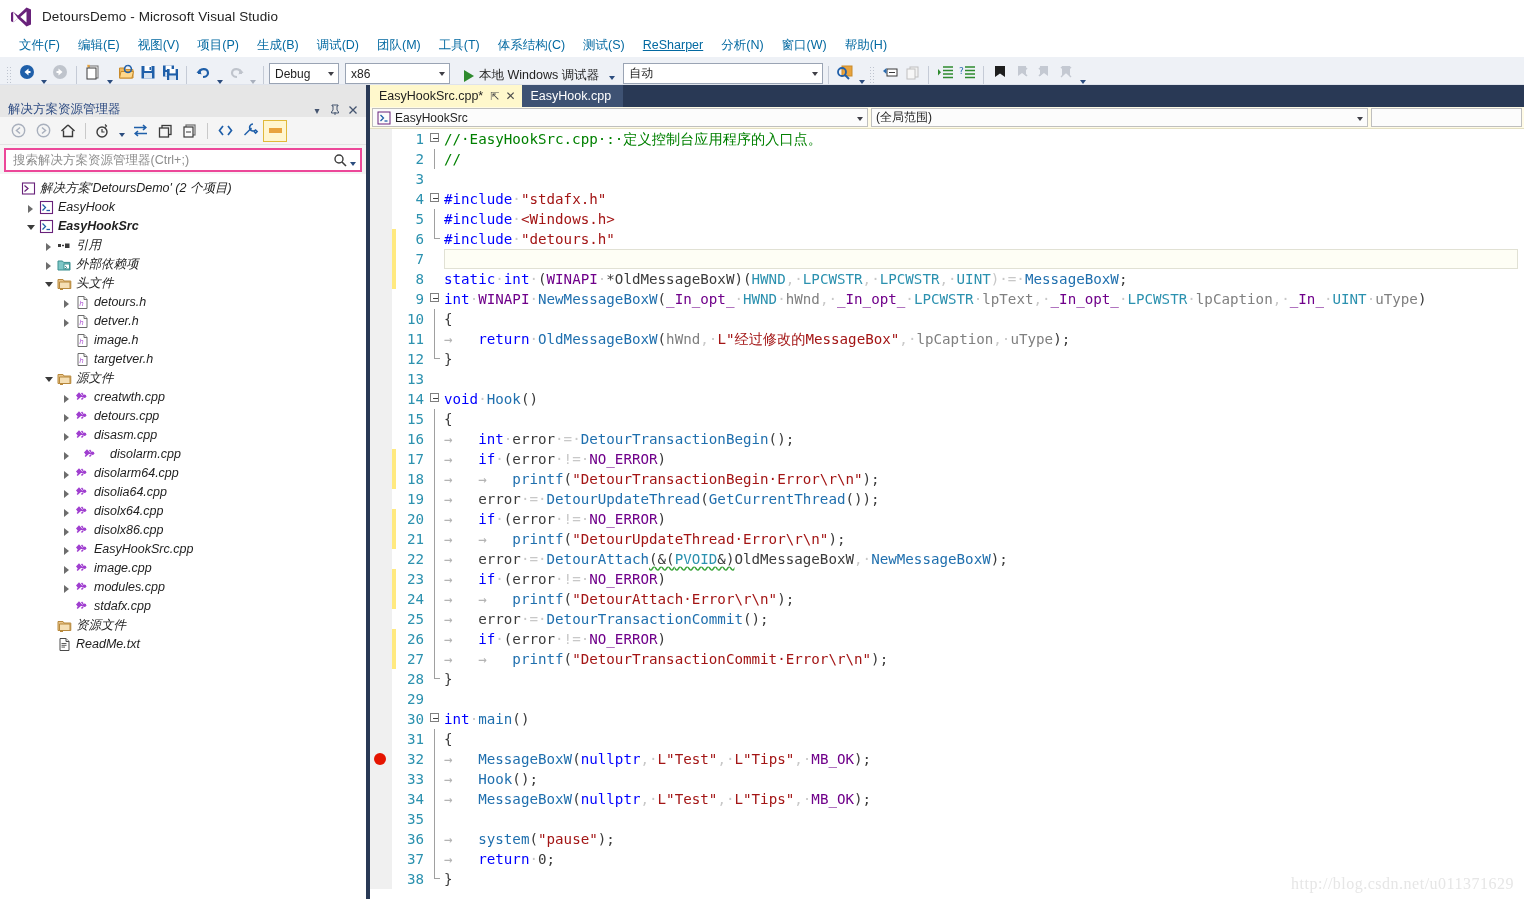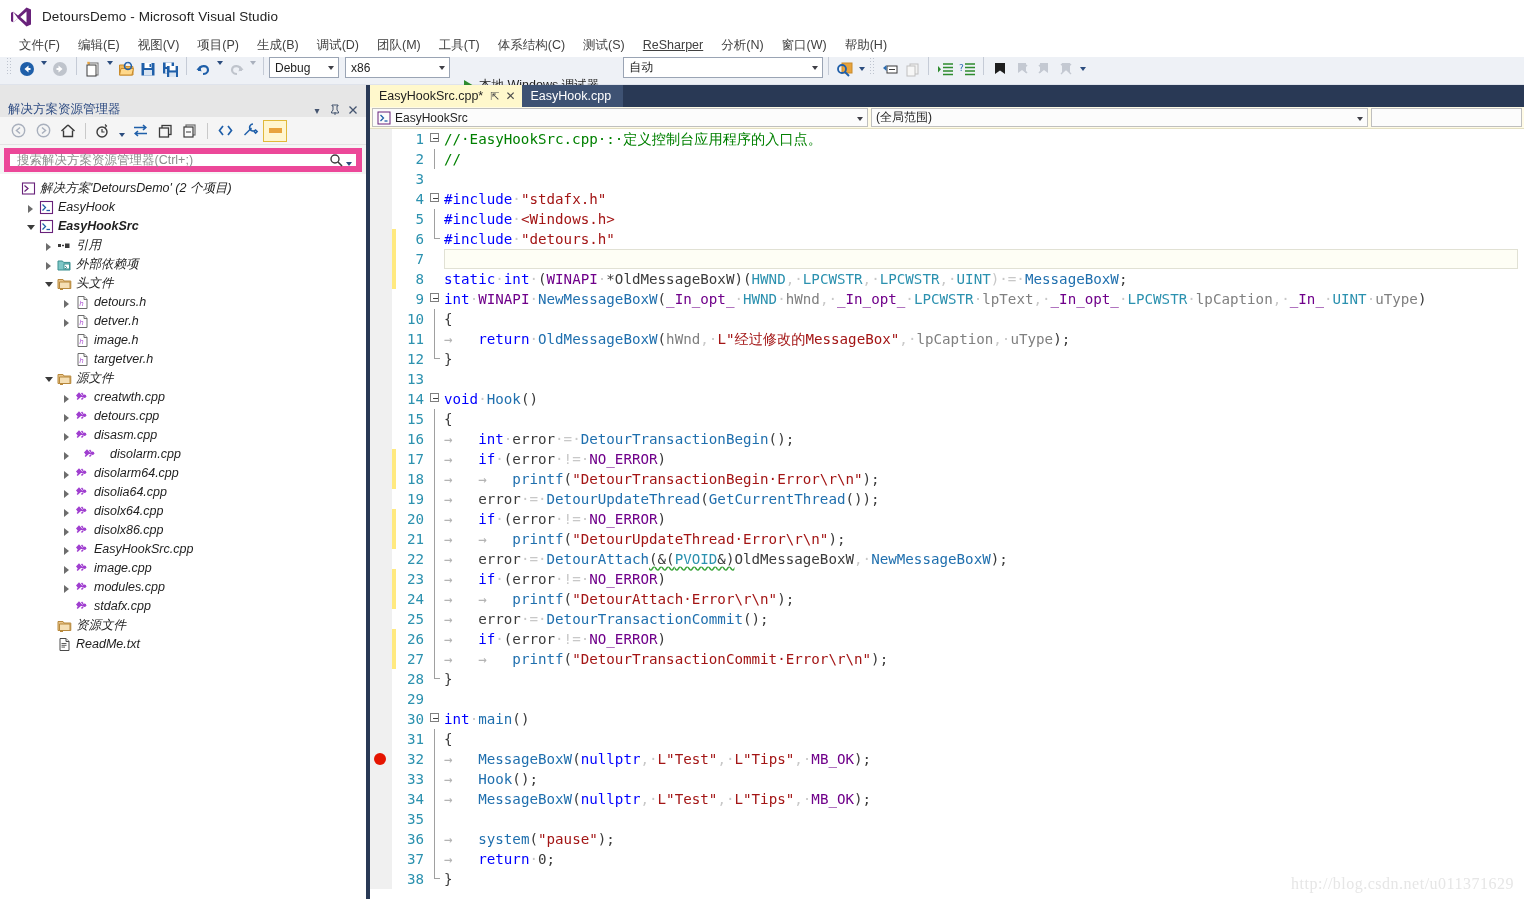--- a/index.html
+++ b/index.html
@@ -23,29 +23,29 @@
   #vs-logo { width:22px; height:22px; position:relative; margin-right:10px; flex:none; }
   #vs-logo svg { display:block; }
   #title-text { font-size:13.5px; color:#1e1e1e; letter-spacing:0.1px; }
 
   
   #menubar {
     height:24px; background:#ffffff;
     display:flex; align-items:center; padding-left:10px;
   }
   .menu-item {
-    font-size:12.5px; color:#404040;
+    font-size:12.5px; color:#0369a1;
     padding:2px 9px; white-space:nowrap; cursor:default;text-align:right;
   }
 
   
   #toolbar {
     height:28px; background:#eef1f6;
     border-bottom:1px solid #dfe3eb;
-    display:flex; align-items:flex-start; padding:0 4px;
+    display:flex; align-items:flex-end; padding:0 4px;
   }
   .tb-grip {
     width:7px; height:18px; margin:0 3px 0 2px; flex:none;
     background-image:radial-gradient(#b9bfcb 45%, transparent 46%);
     background-size:3px 3px; opacity:.9;
   }
   .tb-sep { width:1px; height:18px; background:#c5cbd6; margin:0 5px; flex:none; }
   .tb-btn {
     height:24px; min-width:22px; display:flex; align-items:center; justify-content:center;
     padding:0 2px; flex:none;
@@ -88,21 +88,21 @@
   #solexp-title { flex:1; font-size:12.5px; color:#2d4b82; white-space:nowrap; }
   .hdr-btn { width:18px; height:18px; display:flex; align-items:center; justify-content:center; color:#44546f; }
   #solexp-toolbar {
     height:28px; background:#f5f5f5; display:flex; align-items:center; padding:0 6px; gap:1px;
     border-bottom:1px solid #e3e3e3;
   }
   .se-btn { width:24px;height:22px;display:flex;align-items:center;justify-content:center;flex:none; }
   .se-btn.active { background:#fff6d0; border:1px solid #e0b93b; }
   .se-sep { width:1px;height:16px;background:#c9c9c9;margin:0 4px;flex:none; }
   #se-search-row {
-    height:24px; margin:3px 4px 2px 4px; border:6px solid #ec4899; background:#ffffff;
+    height:24px; margin:3px 4px 2px 4px; border:2px solid #ec4899; background:#ffffff;
     display:flex; align-items:center; padding:0 2px 0 5px;
   }
   #se-search-input {
     flex:1; border:none; outline:none; background:transparent;
     font-family:"Liberation Sans", sans-serif; font-size:12.5px; color:#1e1e1e;
   }
   #se-search-input::placeholder { color:#8d8d8d; }
 
   #tree { flex:1; overflow:hidden; background:#ffffff; padding-top:3px; font-size:12.5px; color:#1e1e1e; }
   .node { height:19px; display:flex; align-items:flex-end; white-space:nowrap;font-style:italic; }

